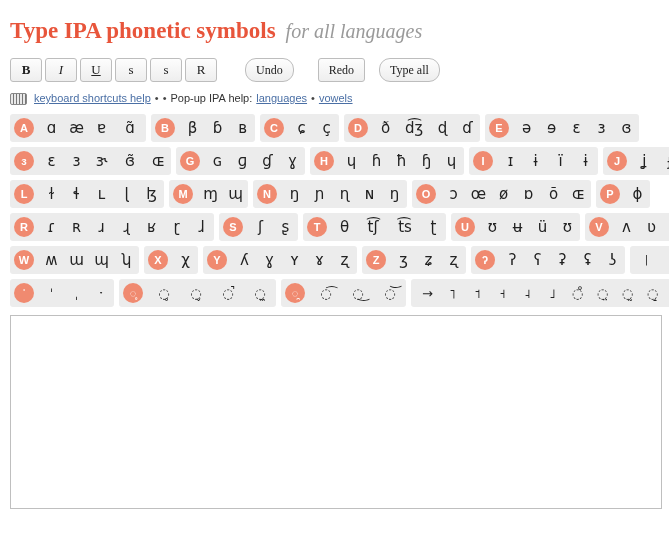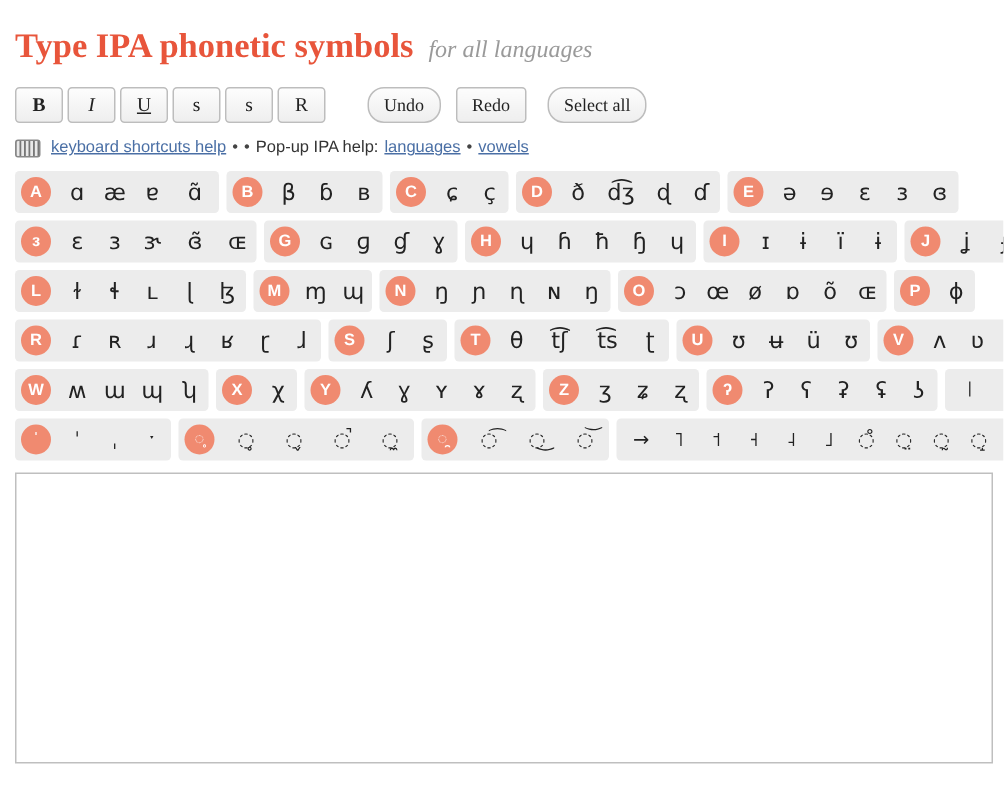--- a/index.html
+++ b/index.html
@@ -22,21 +22,21 @@
     gap: 10px;
   }
   .title {
     font-size: 23px;
     font-weight: bold;
     color: #e8553b;
     font-family: "Liberation Serif", serif;
     letter-spacing: 0px;
   }
   .subtitle {
-    font-size: 16px;
+    font-size: 20px;
     color: #9a9a9a;
     font-style: italic;
     font-family: "Liberation Serif", serif;
   }
   .toolbar {
     margin: 14px 0 0 10px;
     display: flex;
     align-items: center;
     gap: 0px;
   }
@@ -55,21 +55,21 @@
   }
   .fmtgroup { display: flex; gap: 3px; margin-right: 14px; }
   .fmtgroup .btn { min-width: 18px; padding: 4px 6px; font-size: 13px; }
   .fmt-b { font-weight: bold; }
   .fmt-i { font-style: italic; }
   .fmt-u { text-decoration: underline; }
   .fmt-sup { font-size: 10px; vertical-align: super; }
   .fmt-sub { font-size: 10px; vertical-align: sub; }
   .fmt-r { }
   .btn-wide { padding: 4px 10px; font-size: 12px; }
-  .gap-l { margin-left: 10px; }
+  .gap-l { margin-left: 24px; }
   .gap-xl { margin-left: 14px; border-radius: 11px; }
 
   .links {
     margin: 10px 0 0 10px;
     font-size: 11px;
     color: #333;
     display: flex;
     align-items: flex-start;
     gap: 4px;
     flex-wrap: wrap;
@@ -167,21 +167,21 @@
     <div class="fmtgroup">
       <div class="btn fmt-b">B</div>
       <div class="btn fmt-i">I</div>
       <div class="btn fmt-u">U</div>
       <div class="btn fmt-sup">s</div>
       <div class="btn fmt-sub">s</div>
       <div class="btn fmt-r">R</div>
     </div>
     <div class="btn btn-wide gap-xl">Undo</div>
     <div class="btn btn-wide gap-l">Redo</div>
-    <div class="btn btn-wide gap-xl">Select all</div>
+    <div class="btn btn-wide gap-xl">Type all</div>
   </div>
 
   <div class="links">
     <span class="kbd-icon"></span>
     <a>keyboard shortcuts help</a>
     <span class="sep">•</span>
     <span class="sep">•</span>
     <span>Pop-up IPA help:</span>
     <a>languages</a>
     <span class="sep">•</span>

